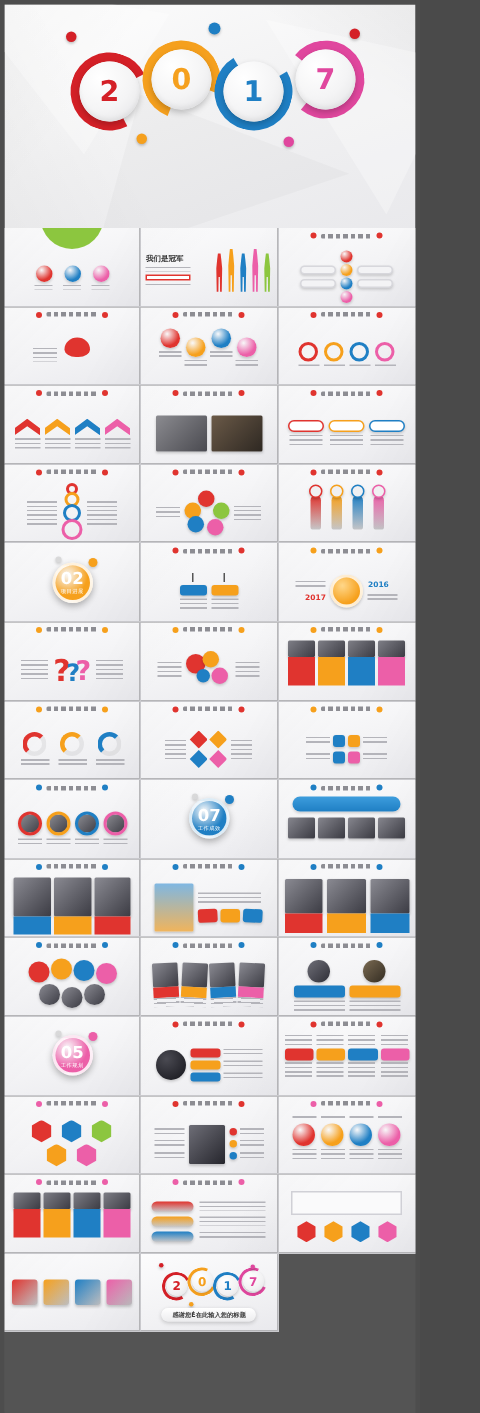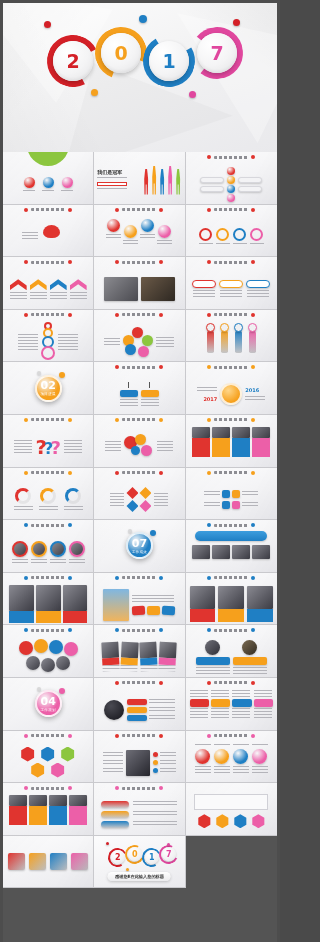--- a/index.html
+++ b/index.html
@@ -740,21 +740,21 @@
           <span style="display:flex;flex-direction:column;align-items:center;gap:2px">
             <span class="cir" style="width:15px;height:15px;background:linear-gradient(135deg,#7a6a52,#332c22)"></span>
             <span class="sq" style="width:34px;height:8px;background:#f6a01c"></span>
             <span class="lines" style="display:inline-block;width:34px;height:7px"></span>
           </span>
         </div>
       </div>
       <div class="thumb">
         <div style="position:absolute;left:0;top:0;width:100%;height:100%;display:flex;align-items:center;justify-content:center">
           <span class="bigcir" style="width:27px;height:27px;background:radial-gradient(circle at 35% 28%, #fff6, #ec5fa8 60%);border:2.5px solid rgba(255,255,255,.85);box-shadow:0 2px 5px rgba(0,0,0,.3)">
-            <span class="n">04</span>
+            <span class="n">05</span>
             <span class="s">工作规划</span>
           </span>
           <span class="cir" style="position:absolute;left:56px;top:10px;width:6px;height:6px;background:#ec5fa8"></span>
           <span class="cir" style="position:absolute;left:34px;top:9px;width:4px;height:4px;background:rgba(0,0,0,.12)"></span>
         </div>
       </div>
       <div class="thumb">
         <div class="sbar">
           <span class="bub" style="background:#e0342f"></span>
           <span class="txt" title="请在此输入您的标题"></span>

